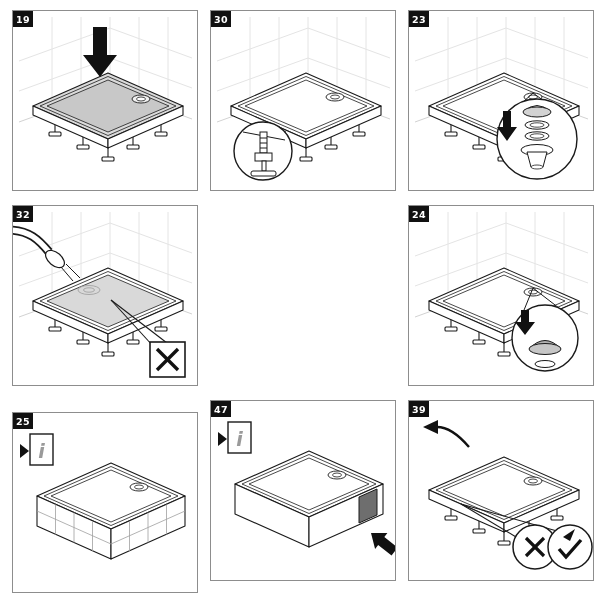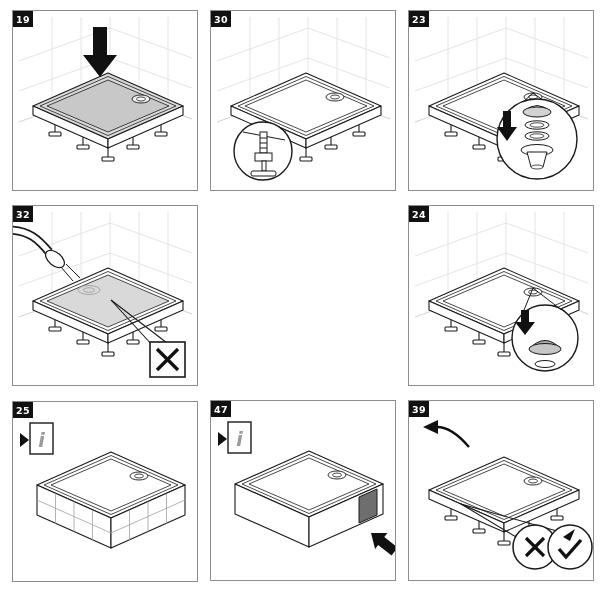--- a/index.html
+++ b/index.html
@@ -12,21 +12,21 @@
   }
   .badge {
     position:absolute; top:0; left:0; width:20px; height:16px;
     background:#111; color:#fff; display:flex; align-items:center; justify-content:center;
     font-size:9.5px; font-weight:bold; z-index:2; letter-spacing:0.5px;
   }
   .panel svg { position:absolute; left:0; top:0; }
   
   .p1{left:12px;top:10px}.p2{left:210px;top:10px}.p3{left:408px;top:10px}
   .p4{left:12px;top:205px}.p5{left:210px;top:205px}.p6{left:408px;top:205px}
-  .p7{left:12px;top:401px}.p8{left:210px;top:400px}.p9{left:408px;top:400px}
+  .p7{left:12px;top:412px}.p8{left:210px;top:400px}.p9{left:408px;top:400px}
 </style>
 </head>
 <body>
 
 <svg width="0" height="0" style="position:absolute" aria-hidden="true">
 <defs>
   <g id="walls" stroke="#e4e4e4" stroke-width="1" fill="none">
     <line x1="97" y1="6" x2="97" y2="78"></line>
     <line x1="97" y1="17" x2="6" y2="50"></line>
     <line x1="97" y1="47" x2="6" y2="80"></line>

